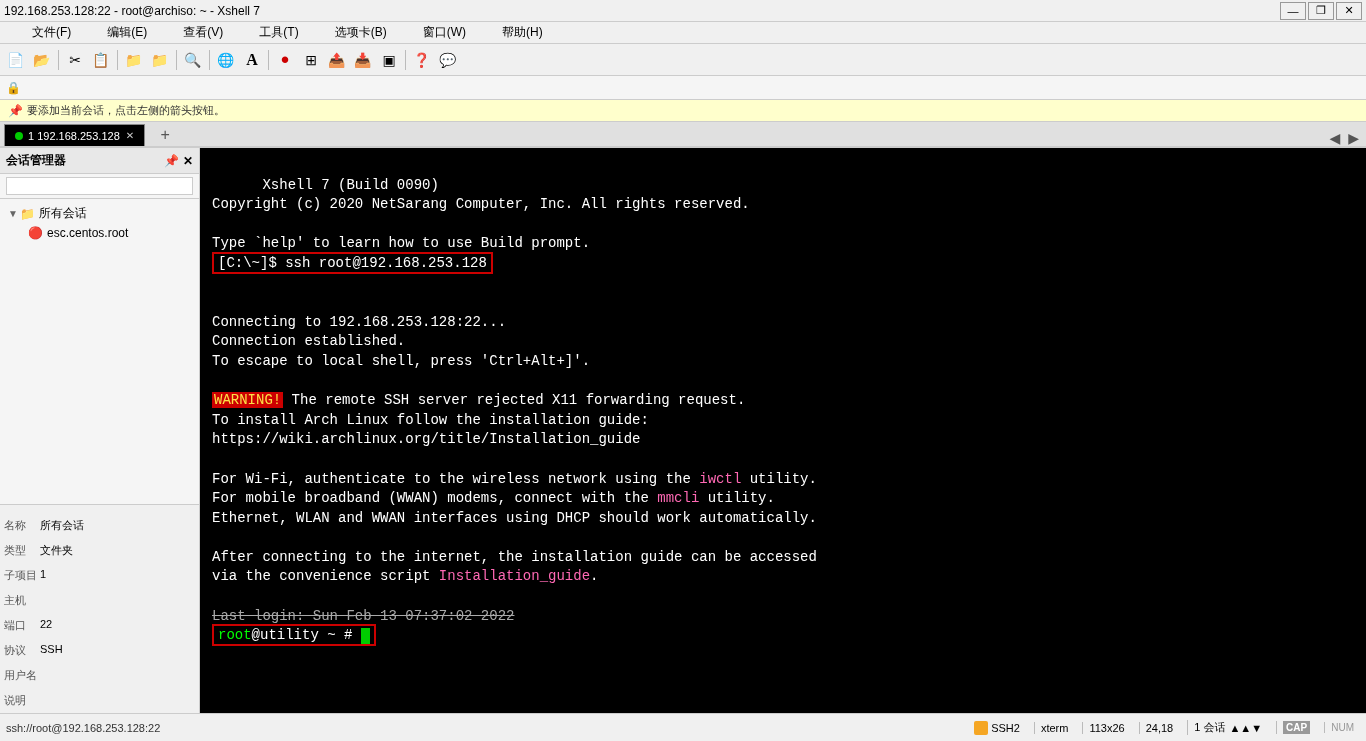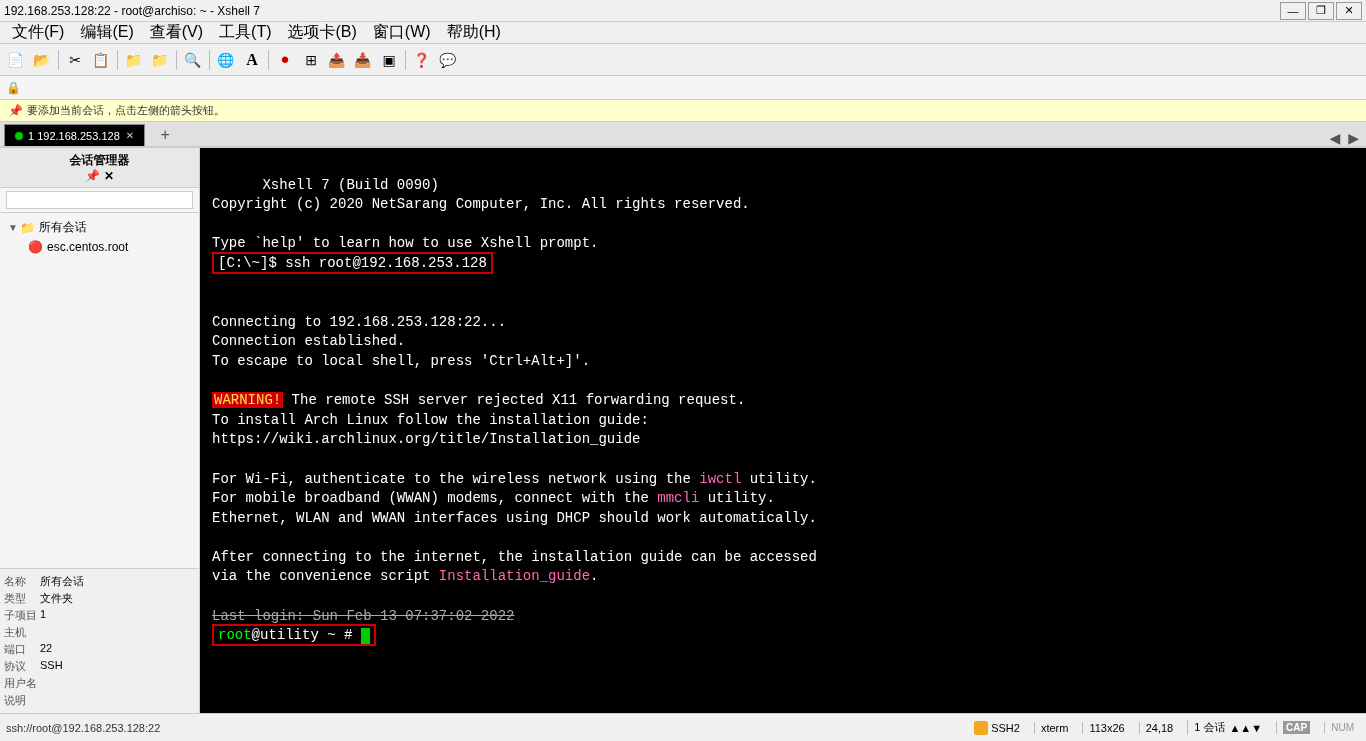--- a/index.html
+++ b/index.html
@@ -47,22 +47,23 @@
     #menu-bar {
       background: #f0f0f0;
       height: 22px;
       display: flex;
       align-items: center;
       padding: 0 4px;
       border-bottom: 1px solid #ccc;
     }
     .menu-item {
       padding: 2px 8px;
-      font-size: 16px;
-      cursor: pointer;
+      font-size: 12px;
+      cursor: pointer;
+      margin-left: 20px;
     }
 
     
     #toolbar {
       background: #f0f0f0;
       height: 32px;
       display: flex;
       align-items: center;
       padding: 0 4px;
       border-bottom: 1px solid #ccc;
@@ -202,21 +203,20 @@
     }
     #session-header {
       display: flex;
       align-items: center;
       justify-content: space-between;
       padding: 4px 6px;
       background: #e8e8e8;
       border-bottom: 1px solid #ccc;
       font-size: 12px;
       font-weight: bold;
-      flex-direction: column;
     }
     #session-header-icons {
       display: flex;
       gap: 4px;
     }
     #session-search {
       padding: 3px 6px;
       border-bottom: 1px solid #ccc;
       display: flex;
       align-items: center;
@@ -255,20 +255,21 @@
     
     #session-info {
       border-top: 1px solid #ccc;
       background: #f0f0f0;
       padding: 4px;
       font-size: 11px;
     }
     .info-row {
       display: flex;
       padding: 1px 0;
+      margin-top: 8px;
     }
     .info-label {
       width: 36px;
       color: #555;
     }
     .info-value {
       color: #000;
       flex: 1;
     }
 
@@ -471,21 +472,21 @@
         <span class="info-value"></span>
       </div>
     </div>
   </div>
 
   <div id="terminal-area">
     <div id="terminal-content">
       <span>Xshell 7 (Build 0090)</span>
 <span>Copyright (c) 2020 NetSarang Computer, Inc. All rights reserved.</span>
 
-<span>Type `help' to learn how to use Xshell prompt.</span>
+<span>Type `help' to learn how to use Build prompt.</span>
 <span><span style="display:inline;border:2px solid #cc0000;padding:1px 4px;"><span>[C:\~]$ ssh root@192.168.253.128</span></span></span>
 
 
 <span>Connecting to 192.168.253.128:22...</span>
 <span>Connection established.</span>
 <span>To escape to local shell, press 'Ctrl+Alt+]'.</span>
 
 <span class="term-warning">WARNING!</span><span> The remote SSH server rejected X11 forwarding request.</span>
 <span>To install Arch Linux follow the installation guide:</span>
 <span>https://wiki.archlinux.org/title/Installation_guide</span>

